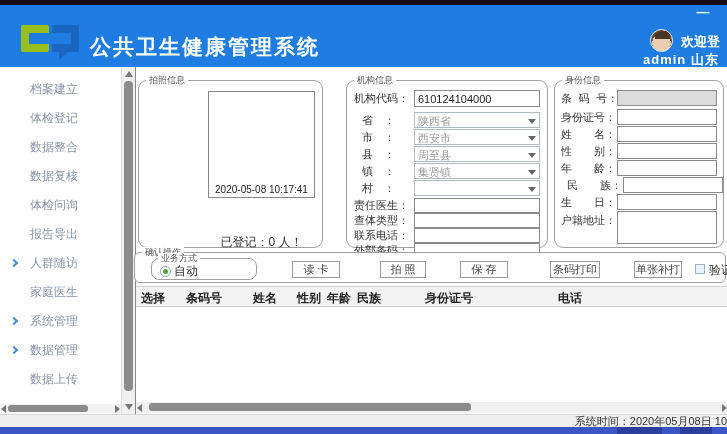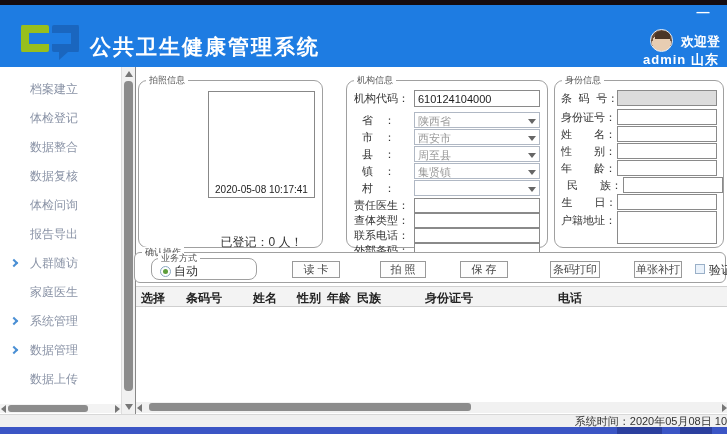--- a/index.html
+++ b/index.html
@@ -234,21 +234,21 @@
       </div>
       <div class="frow" style="left:6px; top:79px;">
         <span class="flabel" style="width:56px;">年　　龄：</span>
         <input class="tinput" style="width: 100px; height: 16px;">
       </div>
       <div class="frow" style="left:12px; top:96px;">
         <span class="flabel" style="width:56px;">民　　族：</span>
         <input class="tinput" style="width: 100px; height: 16px;">
       </div>
       <div class="frow" style="left:6px; top:113px;">
-        <span class="flabel" style="width:56px;text-align:center;">生　　日：</span>
+        <span class="flabel" style="width:56px;">生　　日：</span>
         <input class="tinput" style="width: 100px; height: 16px;">
       </div>
       <div class="frow" style="left:6px; top:130px; align-items:flex-start;">
         <span class="flabel" style="width:56px; padding-top:2px;">户籍地址：</span>
         <textarea class="tinput" style="width: 100px; height: 33px; resize: none;"></textarea>
       </div>
     </div>
 
     <div class="gbox" style="left:-2px; top:185px; width:592px; height:31px; border-radius:6px;">
       <span class="legend">确认操作</span>

